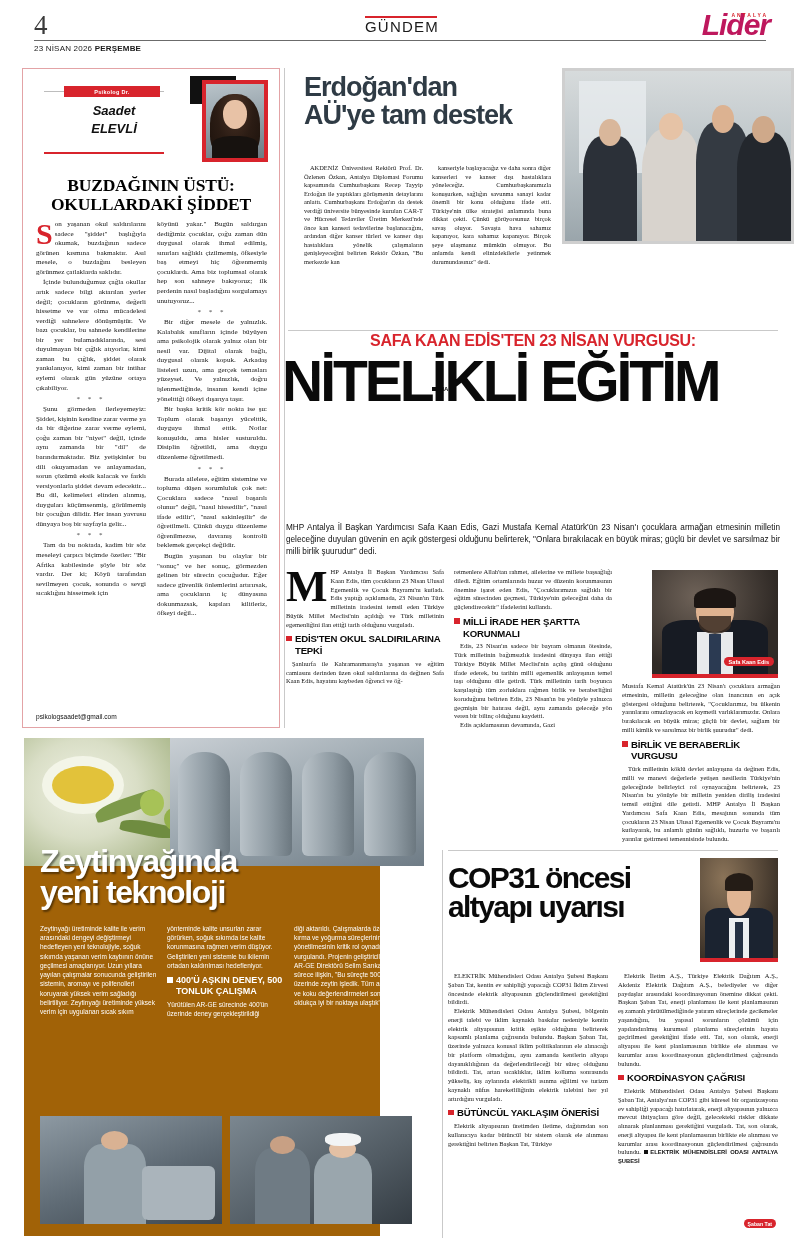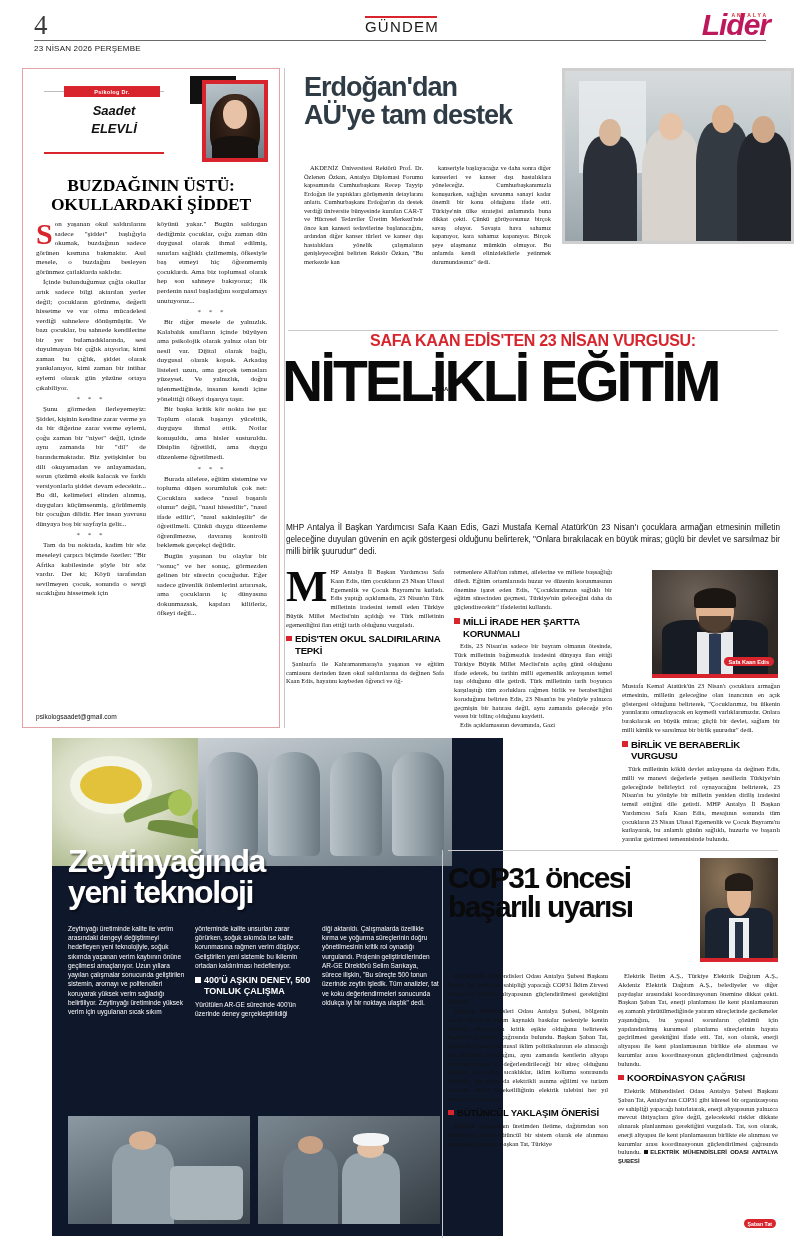--- a/index.html
+++ b/index.html
@@ -15,21 +15,21 @@
   .masthead { position: absolute; left: 0; top: 0; width: 800px; height: 62px; }
   .folio-num {
     position: absolute; left: 34px; top: 12px;
     font-family: "Liberation Serif", serif; font-size: 27px; color: #3a3a3a; line-height: 1;
   }
   .folio-rule { position: absolute; left: 34px; top: 40px; width: 732px; height: 1px; background: #6b6b6b; }
   .folio-date {
     position: absolute; left: 34px; top: 44px;
     font-family: "Liberation Sans", sans-serif; font-size: 8px; letter-spacing: .2px; color: #1a1a1a;
   }
-  .folio-date b { font-weight: 400; }
+  .folio-date b { font-weight: 700; }
   .section-name {
     position: absolute; left: 365px; top: 18px;
     font-family: "Liberation Sans", sans-serif; font-size: 15px; letter-spacing: 1.2px; color: #1a1a1a;
   }
   .section-rule { position: absolute; left: 365px; top: 16px; width: 72px; height: 2px; background: #d8242c; }
   .logo-wrap { position: absolute; right: 30px; top: 10px; text-align: right; }
   .logo-main {
     font-family: "Liberation Sans", sans-serif; font-weight: 700; font-style: italic;
     font-size: 30px; color: #be185d; letter-spacing: -1px; line-height: 1;
   }
@@ -184,21 +184,21 @@
   .edis-photo .head { position: absolute; left: 35%; top: 22%; width: 30%; height: 38%; background: #dfb391; border-radius: 46% 46% 50% 50%; }
   .edis-photo .hair { position: absolute; left: 33%; top: 17%; width: 34%; height: 20%; background: #1c1613; border-radius: 50% 50% 10% 10%; }
   .edis-photo .beard { position: absolute; left: 37%; top: 44%; width: 26%; height: 18%; background: #3a2b22; border-radius: 0 0 50% 50%; opacity: .85; }
   .photo-tag {
     position: absolute; right: 4px; bottom: 8px; background: #d8242c; color: #fff;
     font-family: "Liberation Sans", sans-serif; font-size: 5.6px; font-weight: 700;
     padding: 1.5px 5px; border-radius: 7px;
   }
 
   
-  .olive { position: absolute; left: 52px; top: 738px; width: 451px; height: 498px; background: #0f172a; }
+  .olive { position: absolute; left: 24px; top: 738px; width: 356px; height: 498px; background: #a16207; }
   .olive-photo { position: absolute; left: 0; top: 0; width: 400px; height: 128px; overflow: hidden; }
   .olive-photo .left { position: absolute; left: 0; top: 0; width: 146px; height: 128px;
     background: radial-gradient(ellipse at 40% 40%, #f0f2e4 0%, #d9dec6 45%, #9fae7c 100%); }
   .olive-photo .bowl { position: absolute; left: 18px; top: 18px; width: 82px; height: 58px; background: #f3f5e8; border-radius: 50%; }
   .olive-photo .oil { position: absolute; left: 28px; top: 28px; width: 62px; height: 38px; background: #e2c23a; border-radius: 50%; }
   .olive-photo .leaf1 { position: absolute; left: 70px; top: 60px; width: 64px; height: 16px; background: #7d9a4a; border-radius: 50% 10% 50% 10%; transform: rotate(-18deg); }
   .olive-photo .leaf2 { position: absolute; left: 96px; top: 84px; width: 58px; height: 14px; background: #6f8c40; border-radius: 50% 10% 50% 10%; transform: rotate(12deg); }
   .olive-photo .ol1 { position: absolute; left: 116px; top: 52px; width: 24px; height: 26px; background: #a7c257; border-radius: 50%; }
   .olive-photo .ol2 { position: absolute; left: 140px; top: 70px; width: 20px; height: 22px; background: #93b04a; border-radius: 50%; }
   .olive-photo .right { position: absolute; left: 146px; top: 0; width: 254px; height: 128px;
@@ -452,21 +452,21 @@
           <div class="pr2"></div>
           <div class="mask"></div>
         </div>
       </div>
     </div>
   </div>
 
   <div class="cop">
     <div class="cop-title">
       <span>COP31 öncesi</span><br>
-      <span>başarılı uyarısı</span>
+      <span>altyapı uyarısı</span>
     </div>
     <div class="cop-photo">
       <div class="bg"></div>
       <div class="suit"></div>
       <div class="shirt"></div>
       <div class="tie"></div>
       <div class="head"></div>
       <div class="hair"></div>
     </div>
     <div class="cop-tag">Şaban Tat</div>

